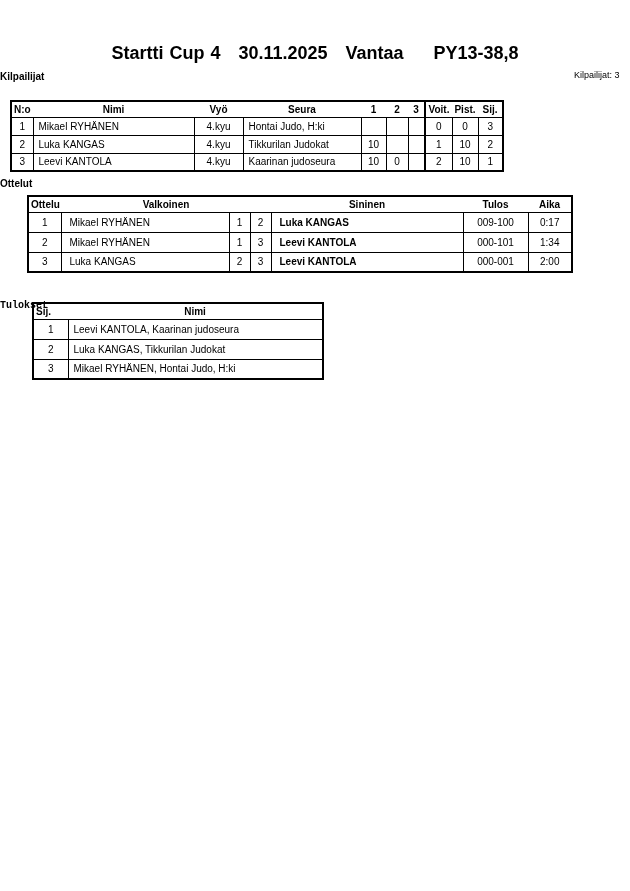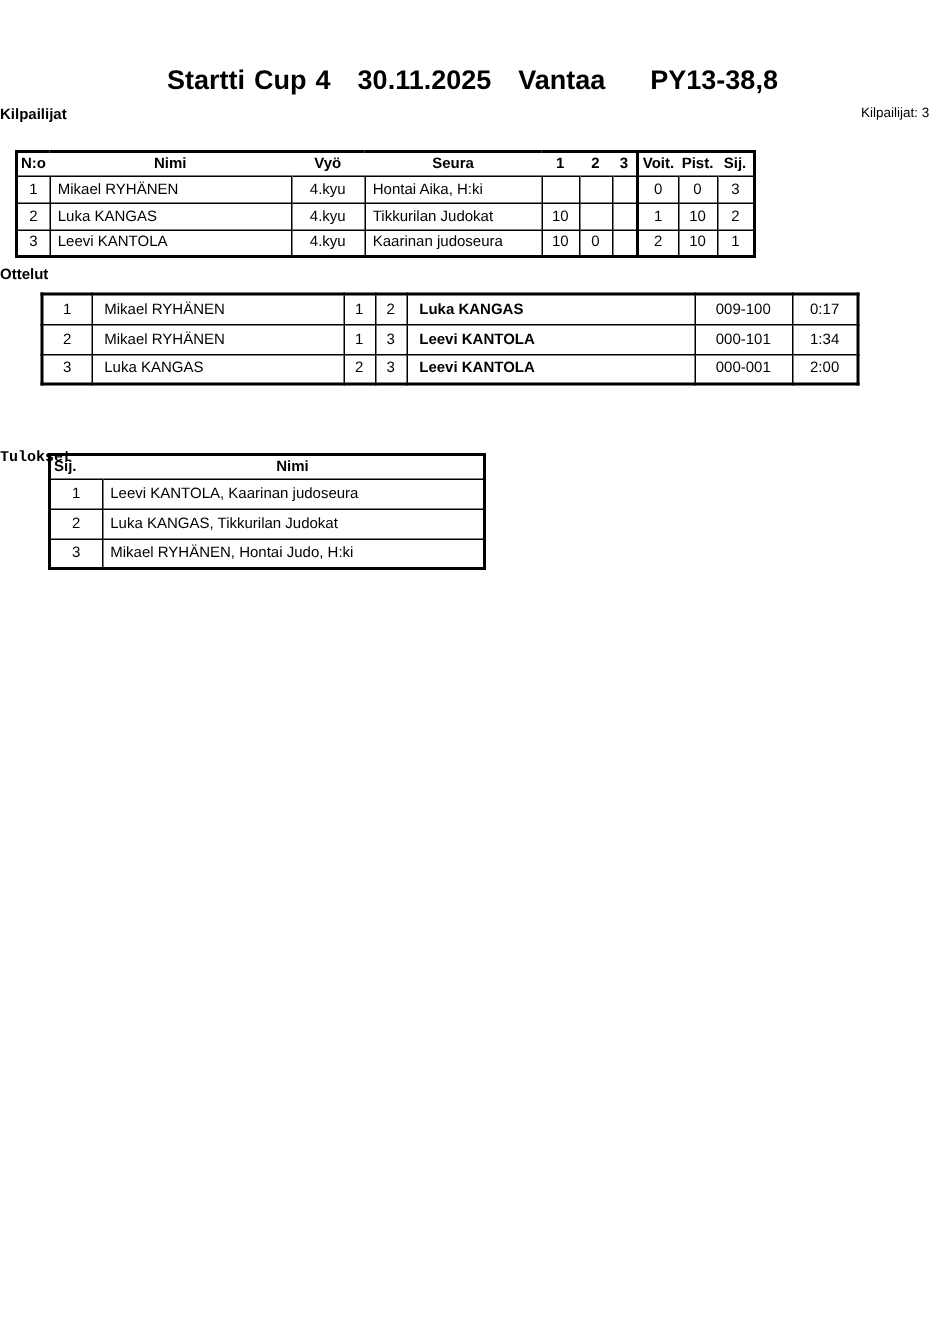--- a/index.html
+++ b/index.html
@@ -73,21 +73,21 @@
     <th>2</th>
     <th>3</th>
     <th class="thickL">Voit.</th>
     <th>Pist.</th>
     <th>Sij.</th>
   </tr>
   <tr class="row">
     <td>1</td>
     <td class="alignL pl5">Mikael RYHÄNEN</td>
     <td>4.kyu</td>
-    <td class="alignL pl5">Hontai Aika, H:ki</td>
+    <td class="alignL pl5">Hontai Judo, H:ki</td>
     <td></td>
     <td></td>
     <td></td>
     <td class="thickL">0</td>
     <td>0</td>
     <td>3</td>
   </tr>
   <tr class="row">
     <td>2</td>
     <td class="alignL pl5">Luka KANGAS</td>
@@ -121,20 +121,27 @@
   <colgroup>
     <col style="width:33px">
       <col style="width:168px">
       <col style="width:21px">
       <col style="width:21px">
     <col style="width:192px">
       <col style="width:65px">
       <col style="width:44px">
   </colgroup>
   <tbody>
+      <tr class="hdr">
+    <th class="alignL pl1">Ottelu</th>
+    <th colspan="3">Valkoinen</th>
+    <th>Sininen</th>
+    <th>Tulos</th>
+    <th>Aika</th>
+  </tr>
   <tr class="row">
     <td>1</td>
     <td class="alignL pl8">Mikael RYHÄNEN</td>
     <td>1</td>
     <td>2</td>
     <td class="alignL pl8 bold">Luka KANGAS</td>
     <td>009-100</td>
     <td>0:17</td>
   </tr>
   <tr class="row">

